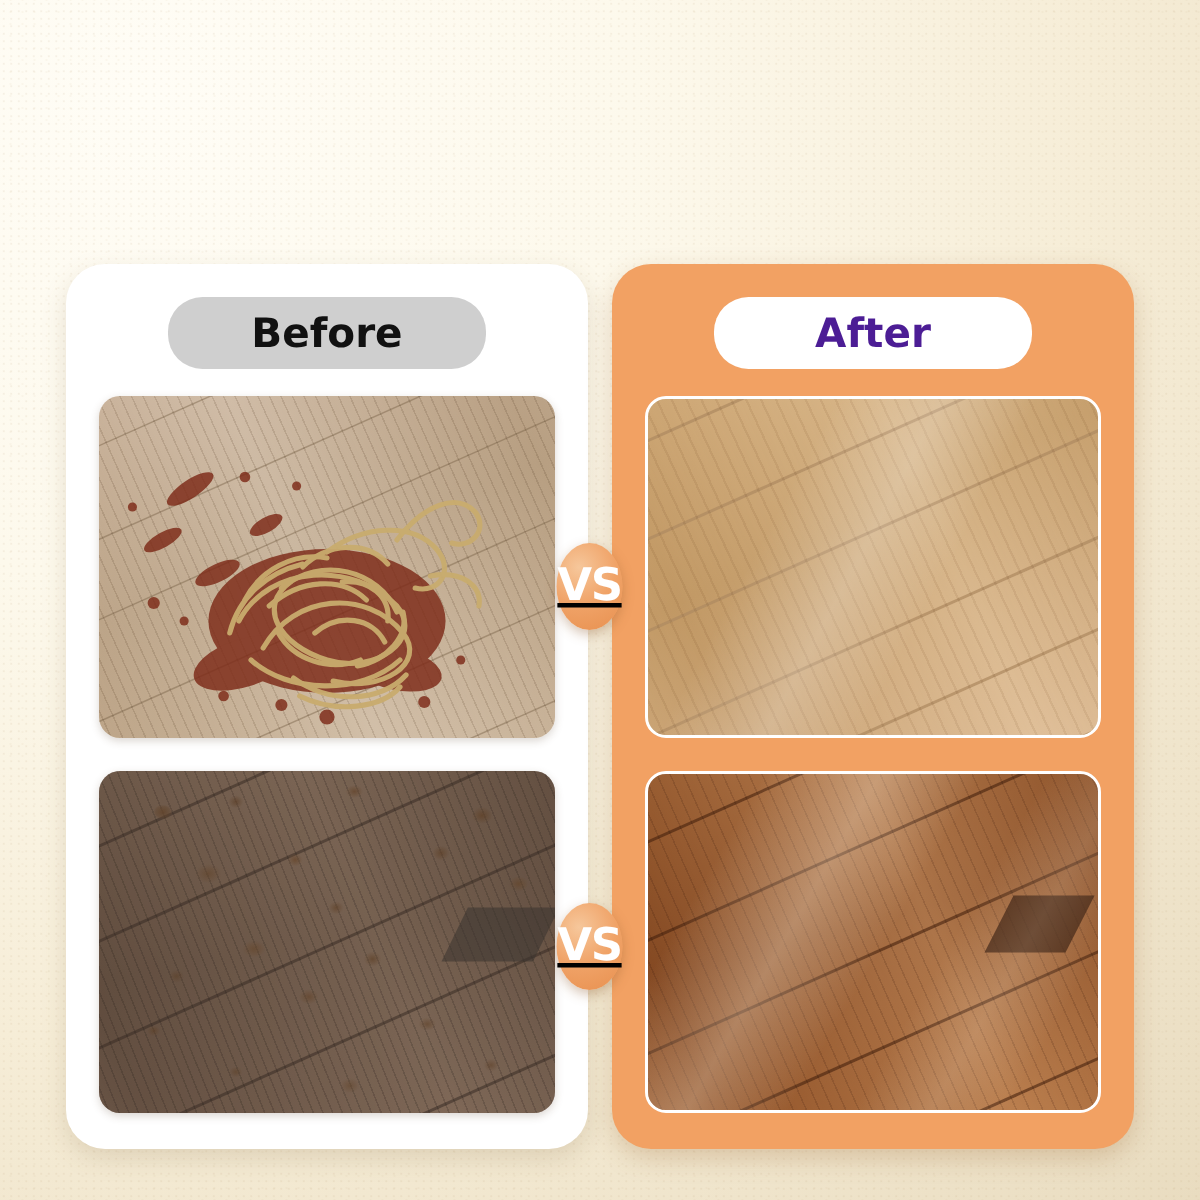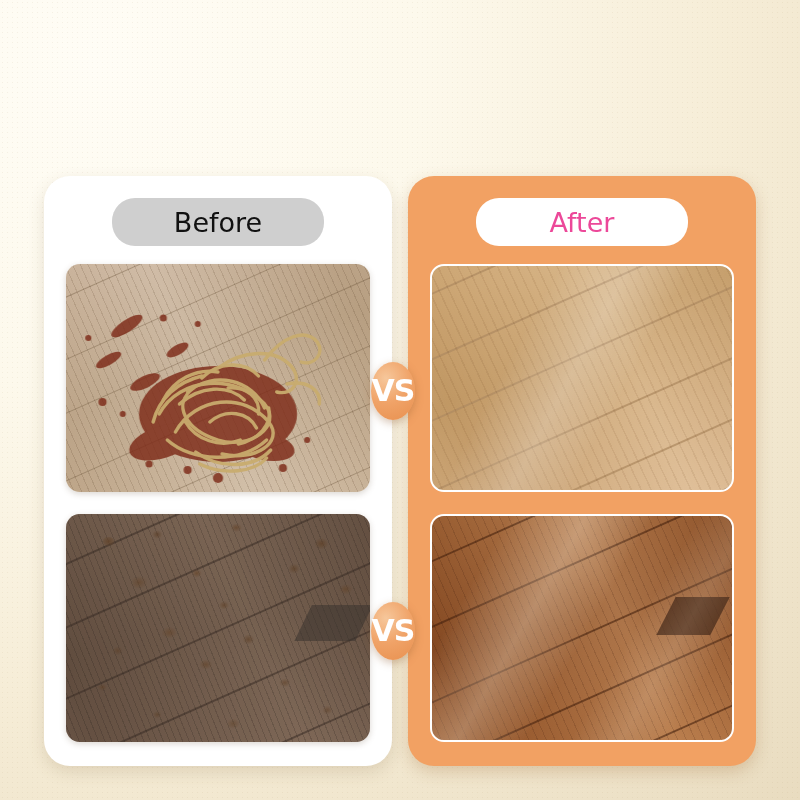--- a/index.html
+++ b/index.html
@@ -94,32 +94,32 @@
 
   
   .badge {
     height: 56px;
     min-width: 212px;
     border-radius: 23px;
     display: flex;
     align-items: center;
     justify-content: center;
     font-family: "DejaVu Sans", sans-serif;
-    font-weight: normal;
+    font-weight: bold;
     font-size: 27px;
     margin-bottom: 18px;
     box-sizing: border-box;
   }
   .badge-before {
     background: #cfcfcf;
     color: #111111;
   }
   .badge-after {
     background: #ffffff;
-    color: #ec4899;
+    color: #4c1d95;
   }
 
   
   .photo {
     width: 100%;
     height: 228px;
     border-radius: 14px;
     position: relative;
     overflow: hidden;
     flex-shrink: 0;
@@ -286,20 +286,21 @@
     position: absolute;
     width: 44px;
     height: 58px;
     border-radius: 50%;
     background: radial-gradient(circle at 34% 28%, #f6c79b 0%, #f0a368 48%, #e8904f 100%);
     box-shadow: 0 3px 8px rgba(140,85,40,0.35);
     display: flex;
     align-items: center;
     justify-content: center;
     z-index: 9;
+    text-decoration: underline;
   }
   .vs span {
     font-family: "DejaVu Sans", sans-serif;
     font-weight: bold;
     font-size: 30px;
     color: #ffffff;
     letter-spacing: -1px;
     line-height: 1;
   }
   #vs-top    { left: 371px; top: 362px; }

